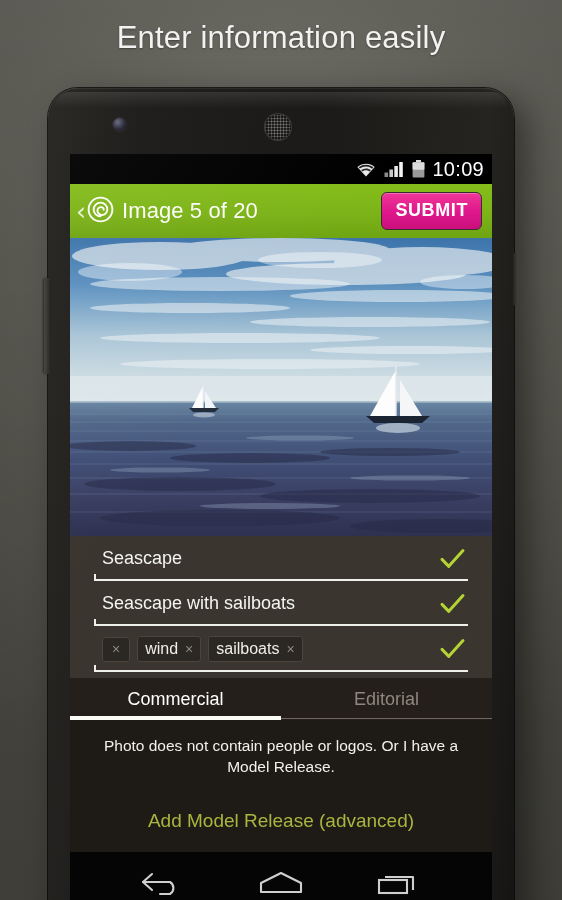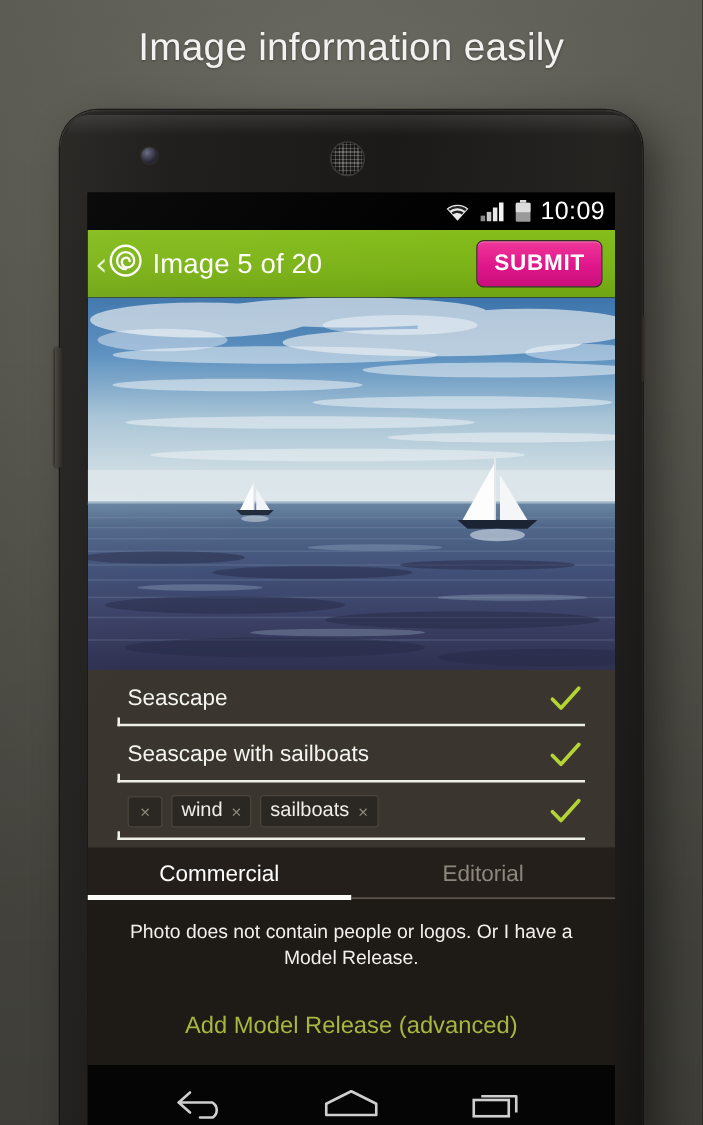--- a/index.html
+++ b/index.html
@@ -218,21 +218,21 @@
   #screen-glare {
     position:absolute; inset:0; pointer-events:none;
     background:linear-gradient(128deg, rgba(255,255,255,.045) 0%, rgba(255,255,255,0) 34%);
   }
 </style>
 </head>
 <body>
 
 <div id="bg-wrap"></div>
 
-<div id="promo-title">Image information easily</div>
+<div id="promo-title">Enter information easily</div>
 
 <div id="device">
   <div id="device-top-highlight"></div>
   <div id="volume-rocker"></div>
   <div id="power-button"></div>
 
   <div id="camera-icon"></div>
   <div id="speaker-grille"></div>
 
   <div id="screen">

